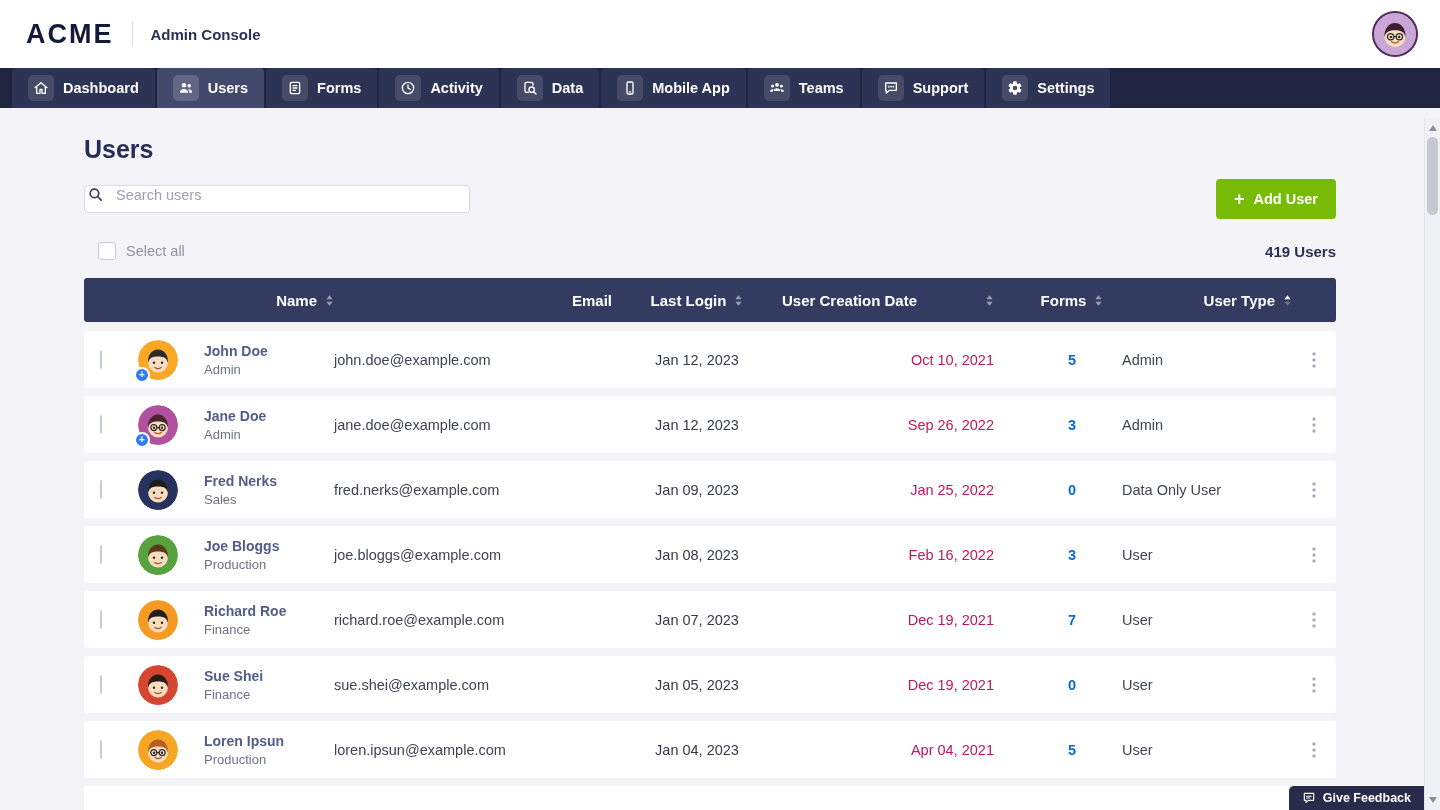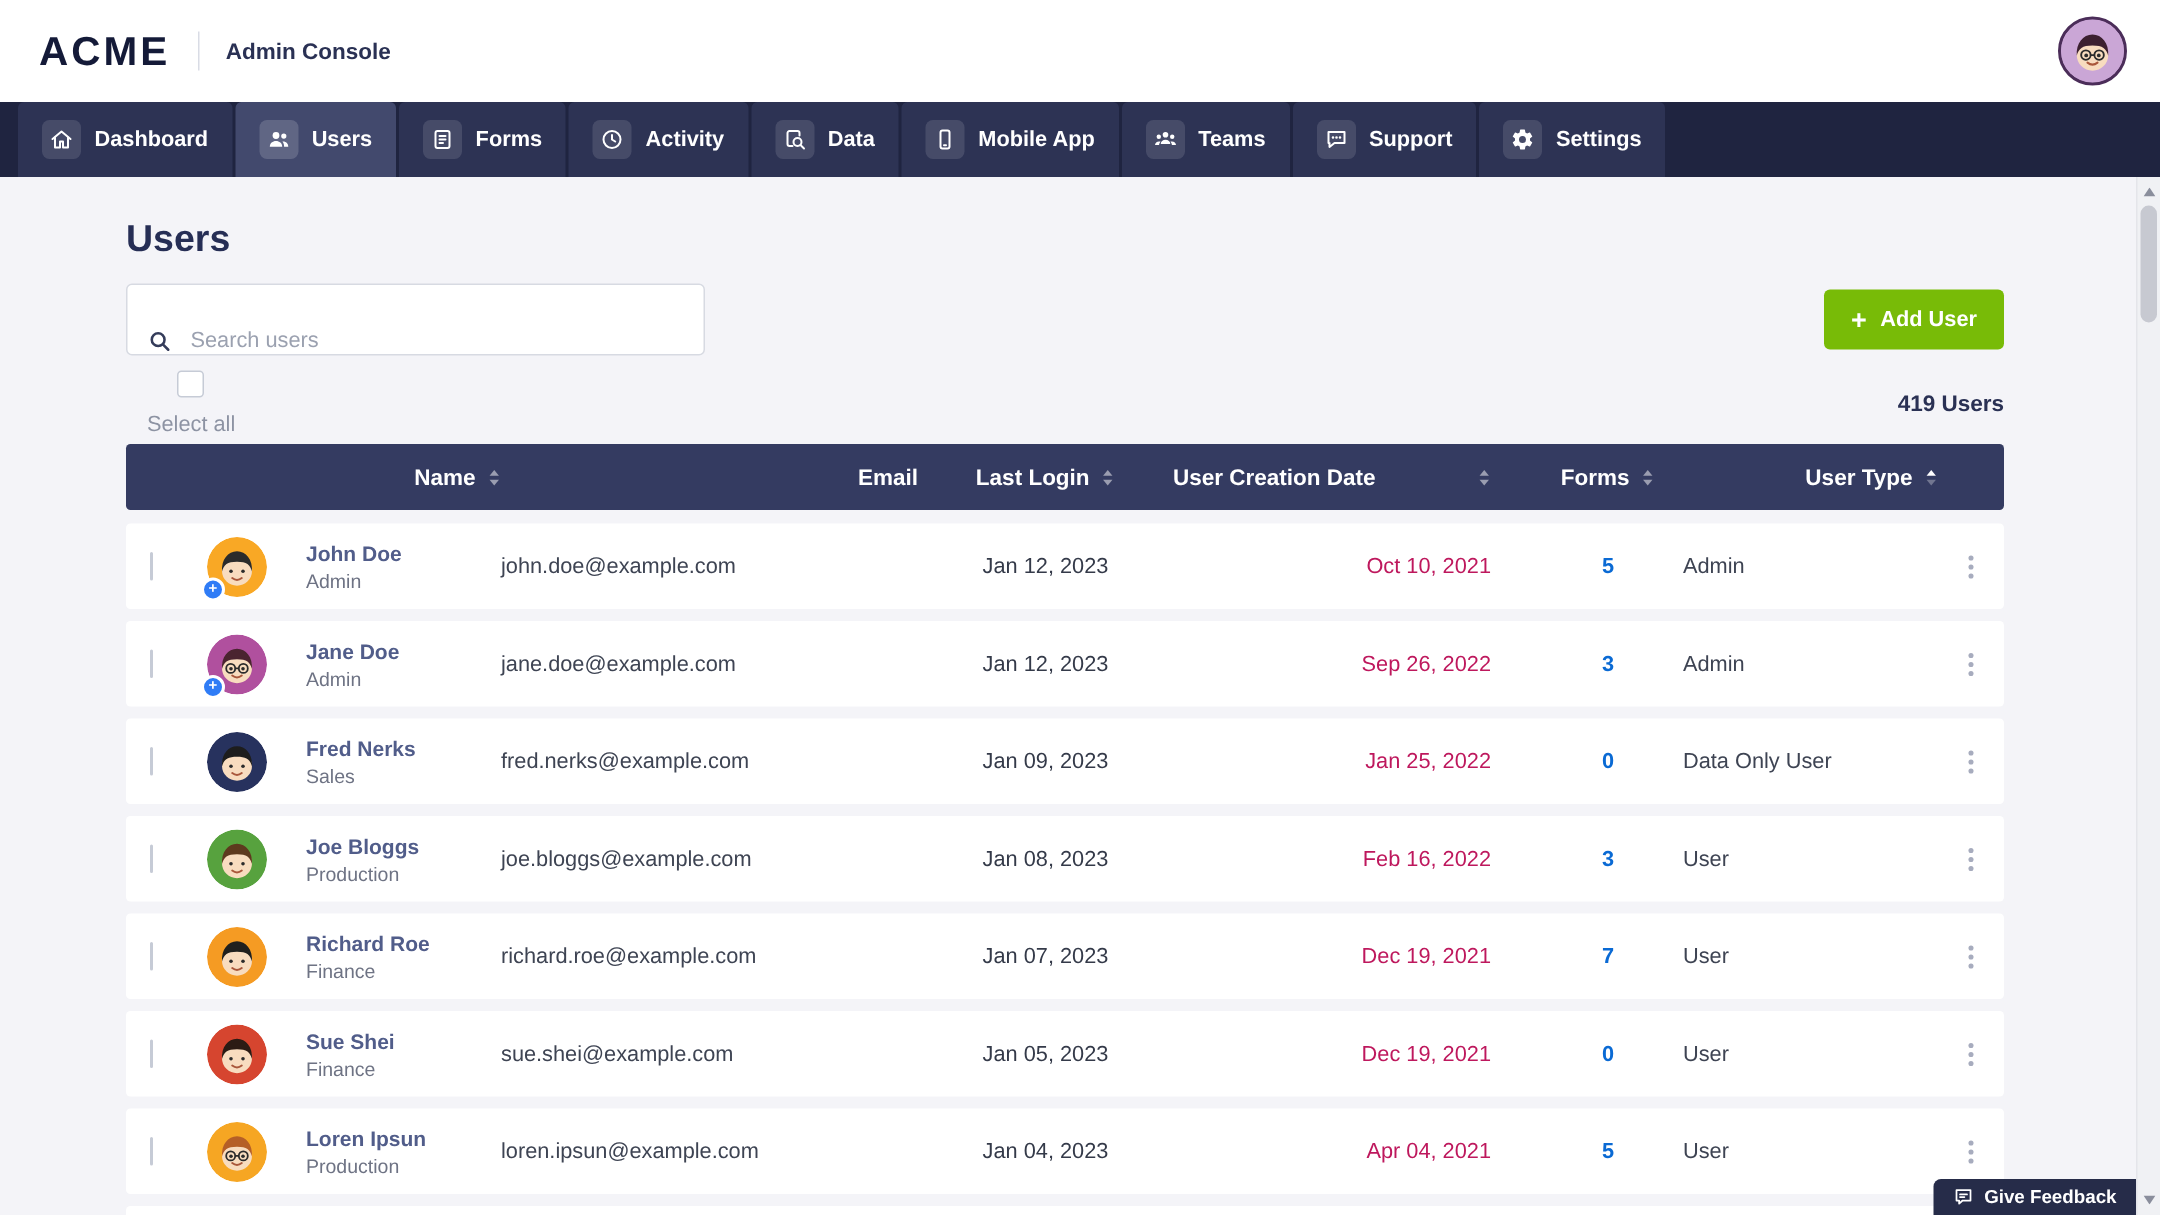--- a/index.html
+++ b/index.html
@@ -13,48 +13,48 @@
   
   .topbar { height:68px; background:#ffffff; display:flex; align-items:center; padding:0 26px; position:relative; }
   .logo { font-size:27px; font-weight:800; letter-spacing:2px; color:#141a38; }
   .topbar-divider { width:1px; height:26px; background:#d9dce5; margin:0 18px; }
   .app-title { font-size:15px; font-weight:700; color:#2a3154; }
   .header-avatar { position:absolute; right:22px; top:11px; width:46px; height:46px; border-radius:50%;
     border:2px solid #4b2d59; overflow:hidden; background:#caa6d6; cursor:pointer; }
   .header-avatar svg { display:block; width:42px; height:42px; }
 
   
-  .nav { height:50px; background:#1f2440; display:flex; padding-left:12px; }
+  .nav { height:40px; background:#1f2440; display:flex; padding-left:12px; }
   .tab { display:flex; align-items:center; gap:9px; padding:0 16px; background:#2d3354;
     margin-right:2px; border-radius:4px 4px 0 0; cursor:pointer; }
   .tab.active { background:#42496d; }
   .tab-icon { width:26px; height:26px; border-radius:5px; background:rgba(255,255,255,.12);
     display:flex; align-items:center; justify-content:center; color:#fff; flex:none; }
   .tab.active .tab-icon { background:rgba(255,255,255,.16); }
   .tab-icon svg { width:16px; height:16px; }
   .tab-label { color:#fff; font-size:14.5px; font-weight:600; white-space:nowrap; }
 
   
   .content { margin:0 104px 0 84px; width:1252px; }
   .page-title { font-size:25px; font-weight:700; color:#262e55; margin:27px 0 0; line-height:29px; }
 
   .toolbar { margin-top:15px; display:flex; justify-content:space-between; align-items:center; }
-  .search-box { width:386px; height:48px; background:#fff; border:1px solid #d7dae2; border-radius:4px;
-    display:flex; align-items:flex-end; padding:0 13px; }
+  .search-box { width:386px; height:28px; background:#fff; border:1px solid #d7dae2; border-radius:4px;
+    display:flex; align-items:flex-start; padding:0 2px; }
   .search-box svg { width:17px; height:17px; margin-right:10px; flex:none; }
   .search-box input { border:none; outline:none; flex:1; font-size:14.5px; color:#333a4d;
     font-family:inherit; background:transparent; }
   .search-box input::placeholder { color:#9ba1b0; }
   .add-user { height:40px; background:#78bb07; color:#fff; border:none; border-radius:4px;
     font-size:14.5px; font-weight:700; padding:0 18px; display:flex; align-items:center; gap:9px;
     cursor:pointer; font-family:inherit; }
   .add-user .plus { font-size:18px; font-weight:700; line-height:1; }
 
   .select-row { margin-top:22px; height:20px; display:flex; justify-content:space-between; align-items:center; }
-  .select-all { display:flex; align-items:center; gap:10px; color:#8d93a3; font-size:14.5px; cursor:pointer; padding-left:14px;flex-direction:column; }
+  .select-all { display:flex; align-items:center; gap:10px; color:#8d93a3; font-size:14.5px; cursor:pointer; padding-left:14px; }
   .checkbox { width:18px; height:18px; border:1.5px solid #c6cbd6; border-radius:3px; background:#fff; flex:none; cursor:pointer; }
   .user-count { font-size:15px; color:#2a3154; font-weight:600; }
   .user-count b { font-weight:800; }
 
   
   .grid-cols { display:grid; grid-template-columns:46px 74px 130px 1fr 170px 240px 100px 170px 44px; align-items:center; }
   .table-header { margin-top:17px; background:#343b61; border-radius:3px; height:44px; color:#fff;
     font-size:15px; font-weight:600; }
   .th { display:flex; align-items:center; gap:5px; }
   .th-left  { justify-content:flex-end; }

